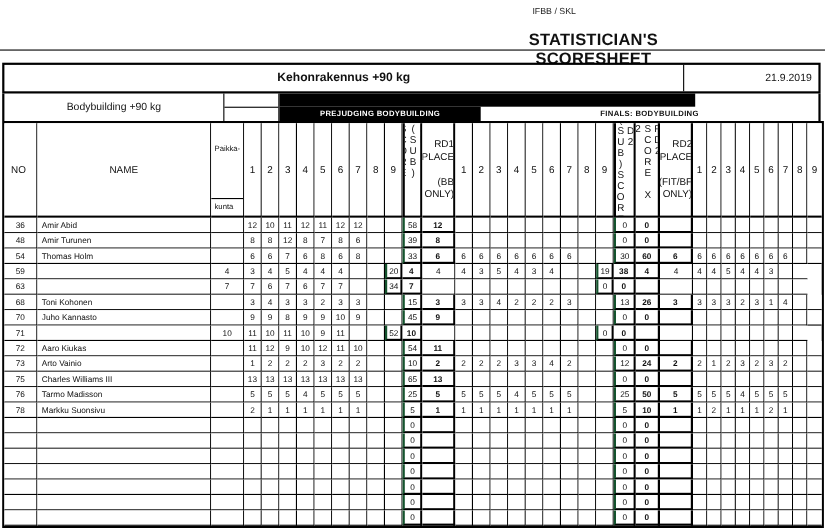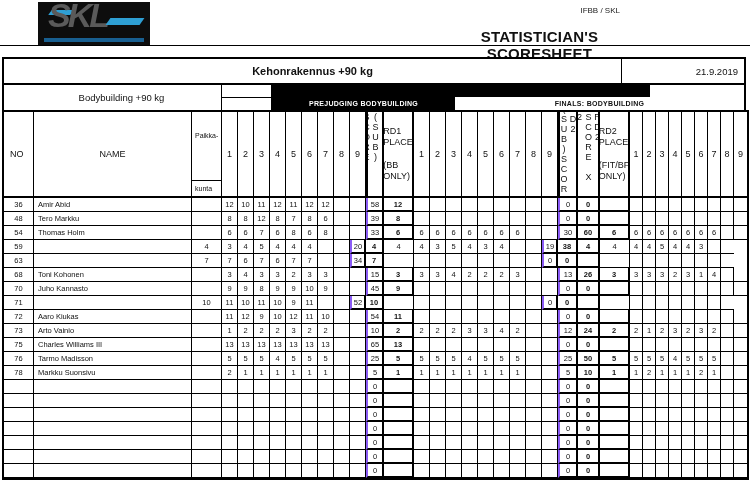--- a/index.html
+++ b/index.html
@@ -6,32 +6,32 @@
   body { width:750px; height:481px; font-family:"Liberation Sans", sans-serif; color:#111; position:relative; }
   .sheet { position:absolute; inset:0; background:#fff; }
 
   
   .logo { position:absolute; left:38px; top:2px; width:112px; height:43px; background:#0d0d0d; overflow:hidden; }
   .logo-text { position:absolute; left:10px; top:-6px; font-size:34px; font-weight:bold; font-style:italic; color:#5a5a5a; letter-spacing:-3px; }
   .logo-slash { position:absolute; right:8px; top:16px; width:34px; height:7px; background:#2e9fd4; transform:skewX(-35deg); }
   .logo-slash2 { position:absolute; left:12px; top:8px; width:22px; height:5px; background:#2e9fd4; transform:skewX(-35deg); }
   .logo-bar { position:absolute; left:6px; bottom:3px; right:6px; height:4px; background:#1b6fa8; opacity:.85; }
 
-  .org { position:absolute; top:6px; left:460px; width:160px; text-align:right; font-size:8px; color:#222; }
+  .org { position:absolute; top:6px; left:484px; width:160px; text-align:left; font-size:8px; color:#222; }
   .sheet-title { position:absolute; top:28px; left:437px; width:205px; text-align:center; font-size:15px; font-weight:bold; letter-spacing:.2px; }
   .title-rule { position:absolute; top:45px; left:0; width:750px; border-top:1px solid #000; }
 
   
   .band1 { position:absolute; top:57px; left:2px; width:744px; height:28px; border:2px solid #000; display:flex; box-sizing:border-box; }
   .band1-left { flex:1; border-right:1px solid #000; display:flex; align-items:center; justify-content:center; font-size:11px; font-weight:bold; }
   .band1-right { width:116px; display:flex; align-items:center; justify-content:flex-end; padding-right:6px; font-size:9.5px; }
 
   
   .band2 { position:absolute; top:85px; left:2px; width:744px; height:25px; border-left:2px solid #000; border-right:2px solid #000; display:flex; box-sizing:border-box; }
-  .b2-cat { width:200px; border-right:1px solid #000; display:flex; align-items:center; justify-content:center; font-size:9.5px; box-sizing:border-box;margin-left:18px; }
+  .b2-cat { width:200px; border-right:1px solid #000; display:flex; align-items:center; justify-content:center; font-size:9.5px; box-sizing:border-box; }
   .b2-mini { width:50px; border-right:1px solid #000; display:flex; flex-direction:column; box-sizing:border-box; }
   .b2-mini div { flex:1; }
   .b2-mini div:first-child { border-bottom:1px solid #000; }
   .b2-main { flex:1; position:relative; }
   .b2-black { position:absolute; left:0; top:0; width:378px; height:12px; background:#000; }
   .b2-labels { position:absolute; left:0; right:0; top:12px; bottom:0; display:flex; }
   .b2-prejudging { width:183px; background:#000; color:#fff; font-weight:bold; font-size:7px; letter-spacing:.3px; display:flex; align-items:center; justify-content:center; }
   .b2-finals { flex:1; font-weight:bold; font-size:7px; letter-spacing:.3px; display:flex; align-items:center; justify-content:center; }
 
   
@@ -41,40 +41,34 @@
   .th, .td { box-sizing:border-box; border-right:1px solid #000; border-bottom:1px solid #000; display:flex; align-items:center; justify-content:center; overflow:hidden; background:#fff; }
   .thead .th { height:86px; border-bottom:2px solid #000; font-size:9px; }
   .th-no { justify-content:flex-start; padding-left:6px; }
   .th-paikka { flex-direction:column; align-items:stretch; justify-content:flex-start; padding:0; }
   .paikka-top { height:70px; font-size:7px; padding:20px 1px 0 3px; border-bottom:1px solid #000; box-sizing:border-box; }
   .paikka-bot { height:16px; font-size:7px; padding-left:3px; display:flex; align-items:center; box-sizing:border-box; }
   .jnum { font-size:7px; }
   .vtext { writing-mode:vertical-rl; text-orientation:upright; font-size:5px; line-height:1; letter-spacing:0; }
   .c-sub { border-left:2px solid #000; border-right:2px solid #000; }
   .c-x2 { border-right:2px solid #000; }
-  .c-place { border-right:2px solid #000; font-size:6px; white-space:pre-line; text-align:left; line-height:1.25; padding:1px; }
+  .c-place { border-right:2px solid #000; font-size:6px; white-space:pre-line; text-align:right; line-height:1.25; padding:1px; }
   .trow .td { height:14px; font-size:7.5px; }
   .b-no { font-size:8px; }
   .b-name { justify-content:flex-start; padding-left:4px; font-size:8px; }
-  .b-sub { border-left:2px solid #8b5cf6; border-right:2px solid #000; border-bottom:2px solid #000; font-size:6.5px; }
+  .b-sub { border-left:2px solid #14532d; border-right:2px solid #000; border-bottom:2px solid #000; font-size:6.5px; }
   .b-x2 { border-right:2px solid #000; border-bottom:2px solid #000; font-weight:bold; font-size:8px; }
   .b-place { border-right:2px solid #000; border-bottom:2px solid #000; font-weight:bold; font-size:8px; }
   .last-col { border-right:none; }
 </style>
 </head>
 <body>
 
 <div class="sheet">
 
-  <div class="logo">
-    <div class="logo-slash2"></div>
-    <span class="logo-text">SKL</span>
-    <div class="logo-slash"></div>
-    <div class="logo-bar"></div>
-  </div>
 
   <div class="org">IFBB / SKL</div>
   <div class="sheet-title">STATISTICIAN'S SCORESHEET</div>
   <div class="title-rule"></div>
 
   <div class="band1">
     <div class="band1-left">Kehonrakennus +90 kg</div>
     <div class="band1-right">21.9.2019</div>
   </div>
 
@@ -147,21 +141,21 @@
           <div class="td b-j"></div>
           <div class="td b-j"></div>
           <div class="td b-j"></div>
           <div class="td b-j"></div>
           <div class="td b-j"></div>
           <div class="td b-j"></div>
           <div class="td b-j last-col"></div>
         </div>
         <div class="grid trow">
           <div class="td b-no">48</div>
-          <div class="td b-name">Tero Markku</div>
+          <div class="td b-name">Amir Turunen</div>
           <div class="td b-paikka"></div>
           <div class="td b-j">8</div>
           <div class="td b-j">8</div>
           <div class="td b-j">12</div>
           <div class="td b-j">8</div>
           <div class="td b-j">7</div>
           <div class="td b-j">8</div>
           <div class="td b-j">6</div>
           <div class="td b-j"></div>
           <div class="td b-j"></div>

